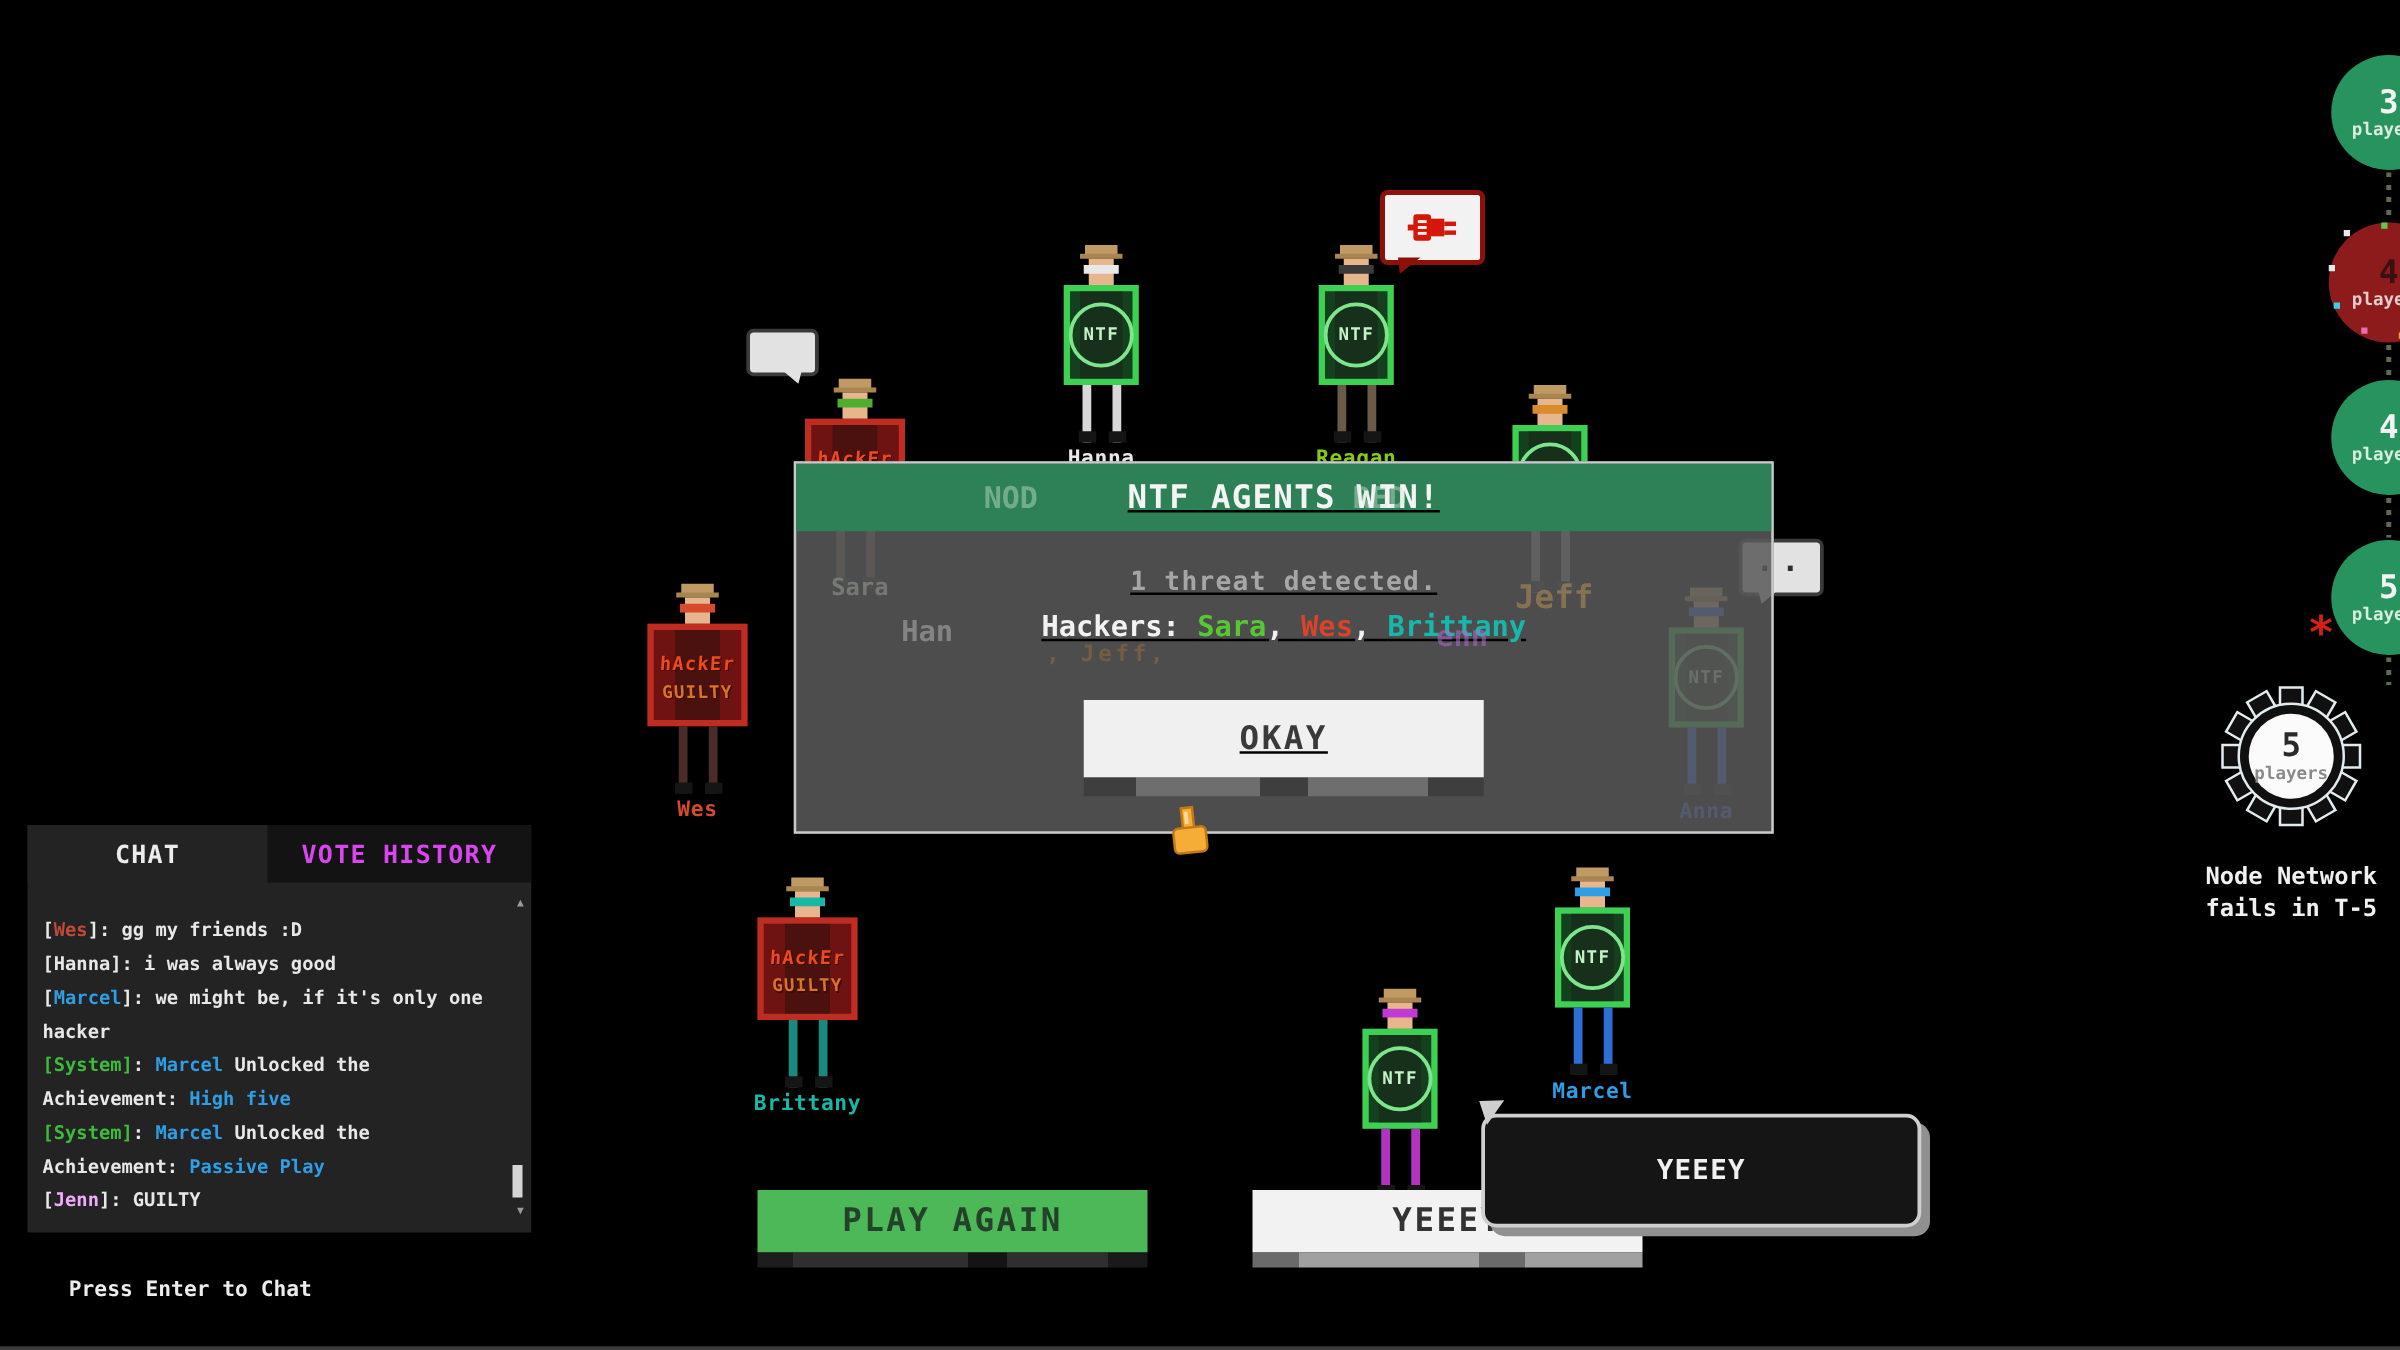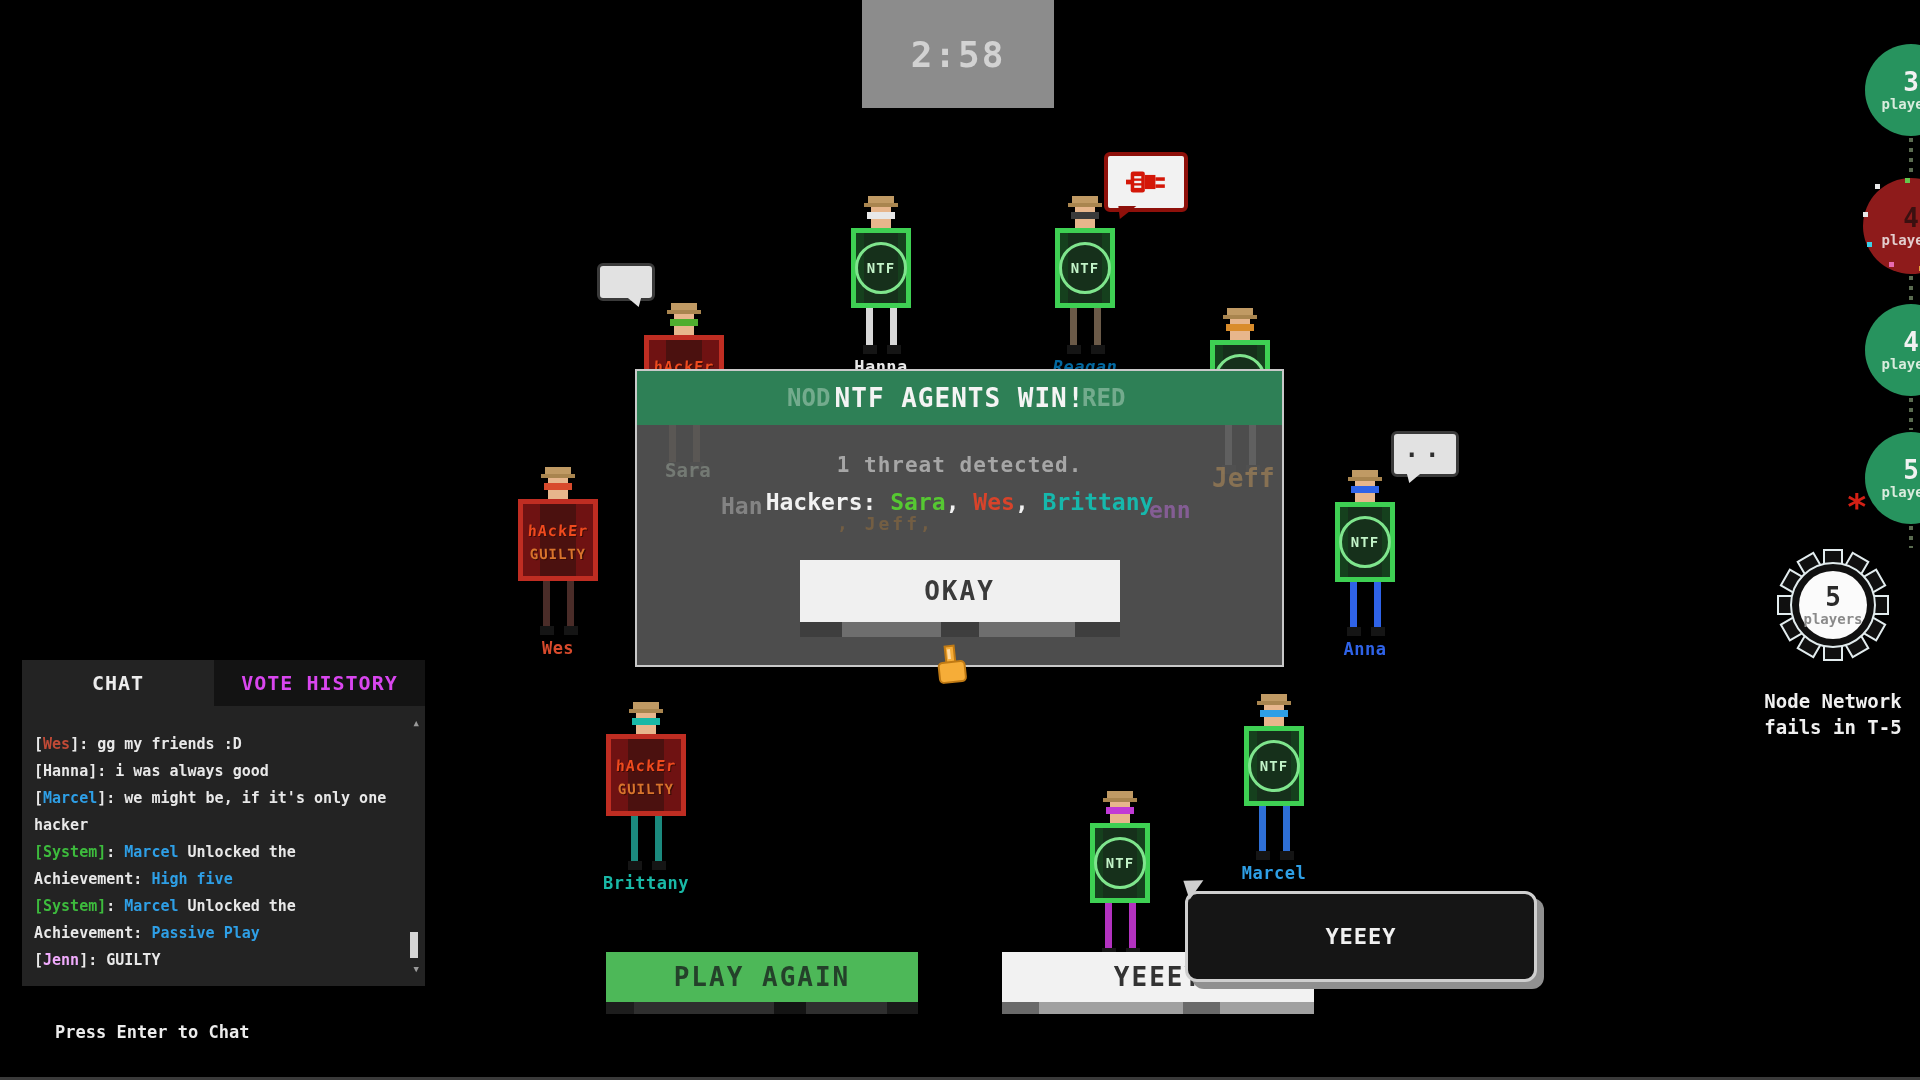--- a/index.html
+++ b/index.html
@@ -50,22 +50,22 @@
   .bubble.alert{background:#f2f2f2;border:4px solid #8e100a;display:flex;align-items:center;justify-content:center;}
   .bubble.alert::after{content:"";position:absolute;left:4px;bottom:-20px;border:9px solid transparent;
         border-top:13px solid #8e100a;transform:skewX(-30deg);}
   .speech-big{position:absolute;background:#151515;border:3px solid #cfcfcf;border-radius:12px;
         box-shadow:7px 7px 0 #909090;display:flex;align-items:center;justify-content:center;z-index:6;}
   .speech-big::before{content:"";position:absolute;left:-17px;top:-24px;border:12px solid transparent;
         border-right:16px solid #cfcfcf;transform:rotate(35deg);}
   .speech-big span{color:#f0f0f0;font-size:22px;letter-spacing:1px;}
 
   
-  .modal{position:absolute;left:635px;top:369px;width:649px;height:298px;border:2px solid #c9c9c9;
-        background:rgba(90,90,90,.86);z-index:5;}
+  .modal{position:absolute;left:635px;top:369px;width:784px;height:298px;border:2px solid #c9c9c9;
+        background:rgba(90,90,90,.86);z-index:5;text-decoration:underline;}
   .modal-header{position:relative;height:54px;background:#2e8056;}
   .modal-header h1{margin:0;text-align:center;line-height:54px;font-size:26px;color:#f4f4f4;letter-spacing:1px;}
   .ghost{position:absolute;pointer-events:none;}
   .gt-left{left:150px;top:0;line-height:54px;font-size:24px;color:rgba(212,232,218,.42);}
   .gt-right{left:445px;top:0;line-height:54px;font-size:24px;color:rgba(212,232,218,.42);}
   .modal-body{position:relative;height:240px;text-align:center;padding-top:28px;}
   .g-sara{left:28px;top:34px;font-size:19px;color:rgba(180,195,180,.38);}
   .g-jeff{left:575px;top:38px;font-size:26px;color:rgba(222,168,92,.40);}
   .g-han{left:84px;top:68px;font-size:23px;color:rgba(185,185,185,.50);}
   .g-enn{left:512px;top:72px;font-size:23px;color:rgba(178,108,208,.55);}
@@ -123,23 +123,20 @@
   .gear-text .count{font-size:26px;line-height:28px;color:#2a2a2a;}
   .gear-text .nlabel{font-size:14px;line-height:16px;color:#8a8a8a;}
   .net-status{position:absolute;left:1740px;width:186px;text-align:center;font-size:19px;color:#f0f0f0;z-index:2;}
   .bottom-line{position:absolute;left:0;bottom:0;width:100%;height:3px;background:#3a3a3a;}
 </style>
 </head>
 <body>
 
 <div id="stage">
 
-  <div class="timer">
-    <span>2:58</span>
-  </div>
 
   <div class="char" style="left:638px;top:303px;">
     <div class="head">
       <div class="hat"></div>
       <div class="face"></div>
       <div class="visor" style="background: rgb(79, 174, 46);"></div>
     </div>
     <div class="board hacker">
       <div class="bline1">hAckEr</div>
       <div class="bline2">GUILTY</div>
@@ -176,21 +173,21 @@
     </div>
     <div class="board ntf">
       <div class="emblem">
           <span>NTF</span>
         </div>
     </div>
     <div class="legs short">
         <i style="background: rgb(107, 90, 72);"></i>
         <i style="background: rgb(107, 90, 72);"></i>
       </div>
-    <div class="char-name" style="color: #0369a1; font-style: italic;">Reagan</div>
+    <div class="char-name" style="color: #84cc16;">Reagan</div>
   </div>
 
   <div class="char" style="left:1194px;top:308px;">
     <div class="head">
       <div class="hat"></div>
       <div class="face"></div>
       <div class="visor" style="background: rgb(217, 140, 43);"></div>
     </div>
     <div class="board ntf">
       <div class="emblem">

